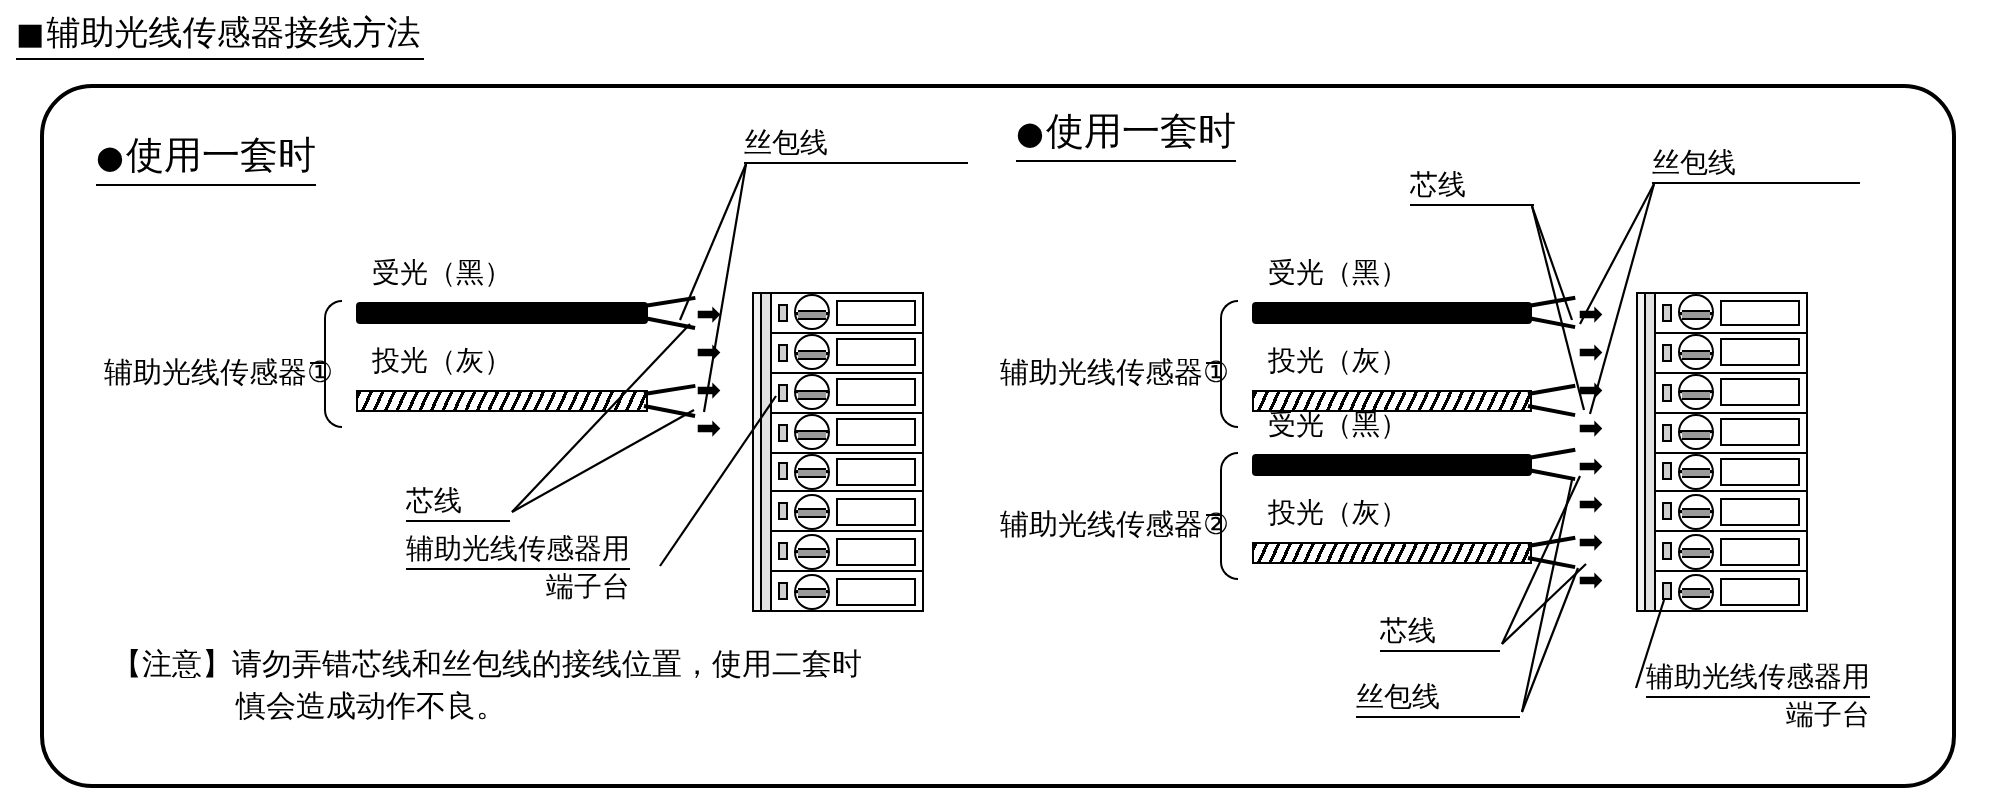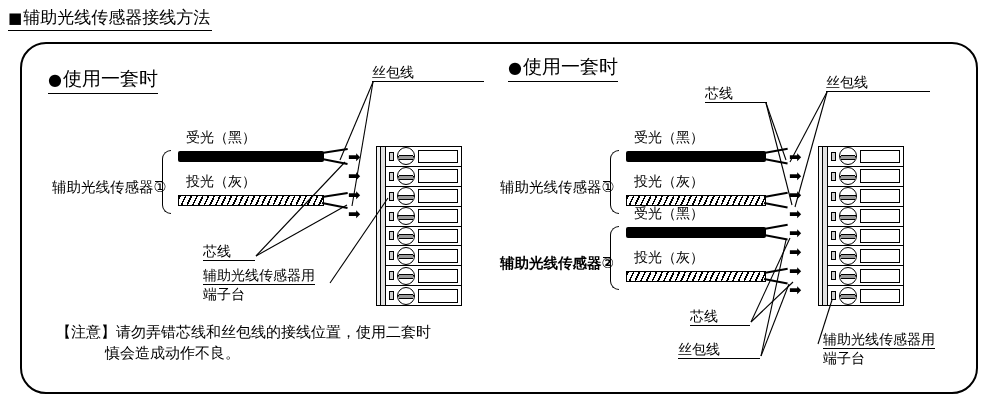--- a/index.html
+++ b/index.html
@@ -31,21 +31,21 @@
   .panel-heading{
     font-size:19px;line-height:24px;white-space:nowrap;
     border-bottom:1.7px solid #000;padding-bottom:1px;
   }
   .panel-heading .dot{font-size:16px;margin-right:1px;}
   #heading-one{left:48px;top:66px;}
   #heading-two{left:508px;top:54px;}
 
   
   .lbl{
-    font-size:14px;line-height:18px;white-space:nowrap;
+    font-size:14px;line-height:18px;white-space:nowrap;text-align:right;
   }
   .lbl.u{border-bottom:1.1px solid #000;padding-bottom:0px;}
   .lbl.big{font-size:14.5px;}
 
   
   .rule-lbl{white-space:nowrap;font-size:14px;line-height:17px;}
   .rule-lbl .txt{display:inline-block;}
   .rule-lbl .rule{display:block;height:0;border-bottom:1.2px solid #000;}
 
   
@@ -116,21 +116,21 @@
   }
 
   
   #leaders{position:absolute;left:0;top:0;width:997px;height:406px;pointer-events:none;}
 
   
   #note{
     left:56px;top:322px;width:420px;
     font-size:15px;line-height:21px;
   }
-  #note .l2{margin-left:49px;display:block;}
+  #note .l2{margin-left:62px;display:block;}
 </style>
 </head>
 <body>
 
 <div class="abs" id="page-title">
   <span class="sq">■</span><span>辅助光线传感器接线方法</span>
 </div>
 
 <div class="abs" id="outer-frame"></div>
 
@@ -240,21 +240,21 @@
 <div class="abs lbl" style="left:634px;top:128px;">受光（黑）</div>
 <div class="abs cable-black" style="left:626px;top:151px;width:140px;"></div>
 <div class="abs wire" style="left:764px;top:152px;width:24px;transform:rotate(-10deg);"></div>
 <div class="abs wire" style="left:764px;top:158px;width:24px;transform:rotate(11deg);"></div>
 
 <div class="abs lbl" style="left:634px;top:172px;">投光（灰）</div>
 <div class="abs cable-hatch" style="left:626px;top:195px;width:140px;"></div>
 <div class="abs wire" style="left:764px;top:196px;width:24px;transform:rotate(-10deg);"></div>
 <div class="abs wire" style="left:764px;top:202px;width:24px;transform:rotate(11deg);"></div>
 
-<div class="abs lbl big" style="left:500px;top:254px;font-weight:bold;">辅助光线传感器②</div>
+<div class="abs lbl big" style="left:500px;top:254px;">辅助光线传感器②</div>
 <div class="abs brace" style="left:610px;top:226px;height:64px;"></div>
 <div class="abs brace-nub" style="left:603px;top:257px;"></div>
 
 <div class="abs lbl" style="left:634px;top:204px;">受光（黑）</div>
 <div class="abs cable-black" style="left:626px;top:227px;width:140px;"></div>
 <div class="abs wire" style="left:764px;top:228px;width:24px;transform:rotate(-10deg);"></div>
 <div class="abs wire" style="left:764px;top:234px;width:24px;transform:rotate(11deg);"></div>
 
 <div class="abs lbl" style="left:634px;top:248px;">投光（灰）</div>
 <div class="abs cable-hatch" style="left:626px;top:271px;width:140px;"></div>

